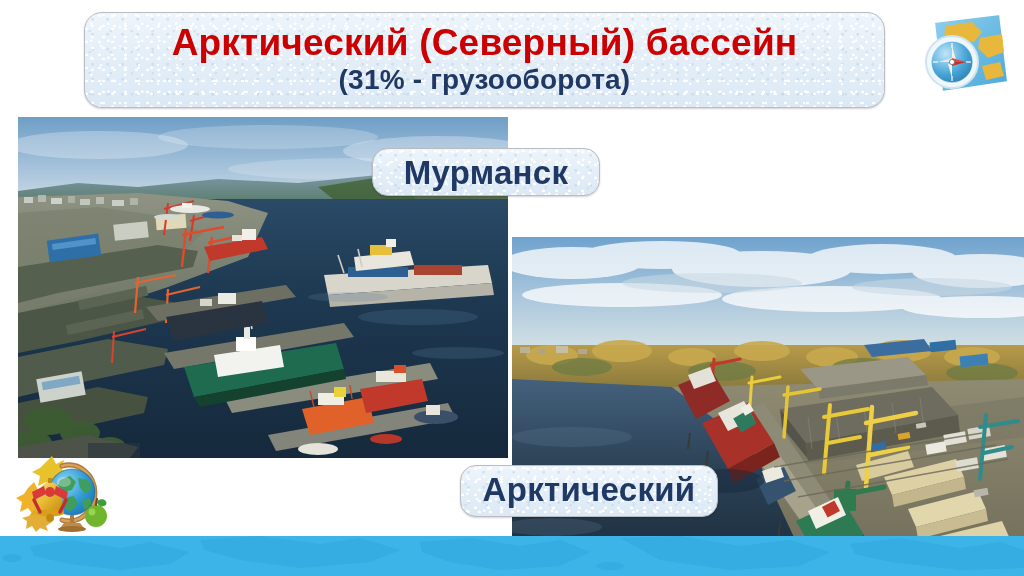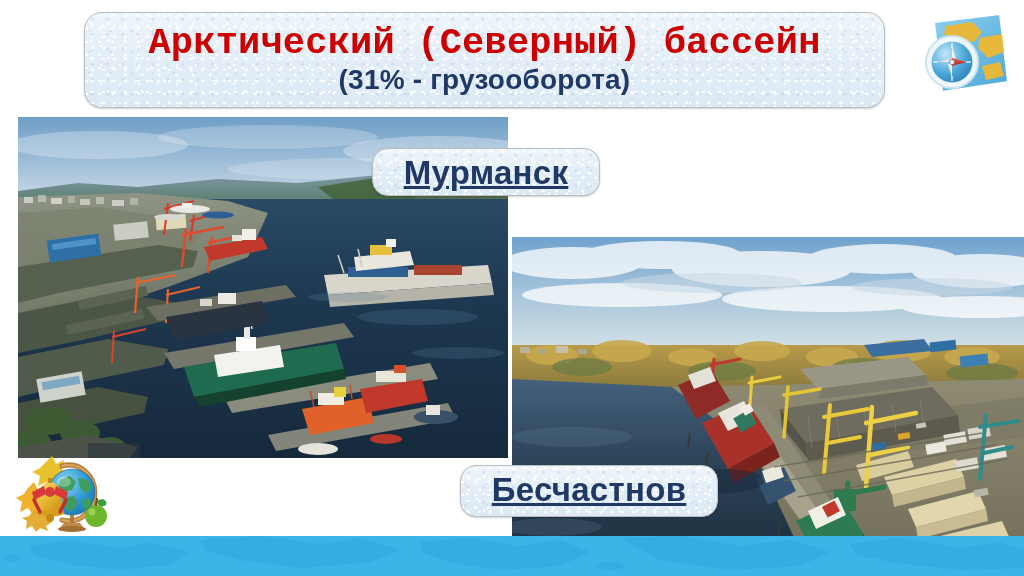--- a/index.html
+++ b/index.html
@@ -98,21 +98,20 @@
     justify-content: center;
     border-radius: 18px;
   }
   .title-line1 {
     font-size: 37px;
     font-weight: bold;
     color: #cc0000;
     line-height: 1.05;
     white-space: nowrap;
     letter-spacing: .2px;
-    font-family: Liberation Mono, monospace;
   }
   .title-line2 {
     font-size: 28px;
     font-weight: bold;
     color: #1f3864;
     line-height: 1.1;
     margin-top: 2px;
     white-space: nowrap;
     letter-spacing: .2px;
   }
@@ -123,21 +122,20 @@
     align-items: center;
     justify-content: center;
     text-align: center;
   }
   .caption-text {
     font-size: 33px;
     font-weight: bold;
     color: #1f3864;
     line-height: 1.0;
     letter-spacing: .3px;
-    text-decoration: underline;
   }
 
   .plate-murmansk {
     left: 372px;
     top: 148px;
     width: 228px;
     height: 48px;
   }
   .plate-arkhangelsk {
     left: 460px;
@@ -555,21 +553,21 @@
   <div class="plate title-plate">
     <div class="title-line1">Арктический (Северный) бассейн</div>
     <div class="title-line2">(31% - грузооборота)</div>
   </div>
 
   <div class="plate caption-plate plate-murmansk">
     <span class="caption-text">Мурманск</span>
   </div>
 
   <div class="plate caption-plate plate-arkhangelsk">
-    <span class="caption-text">Бесчастнов</span>
+    <span class="caption-text">Арктический</span>
   </div>
 
   <div class="deco deco-compass">
     <svg viewBox="0 0 100 100">
       <defs>
         <linearGradient id="mapG" x1="0" y1="0" x2="1" y2="1">
           <stop offset="0" stop-color="#8fd0ef"></stop>
           <stop offset="1" stop-color="#4ba8d8"></stop>
         </linearGradient>
         <radialGradient id="compG" cx="0.35" cy="0.3" r="0.8">

